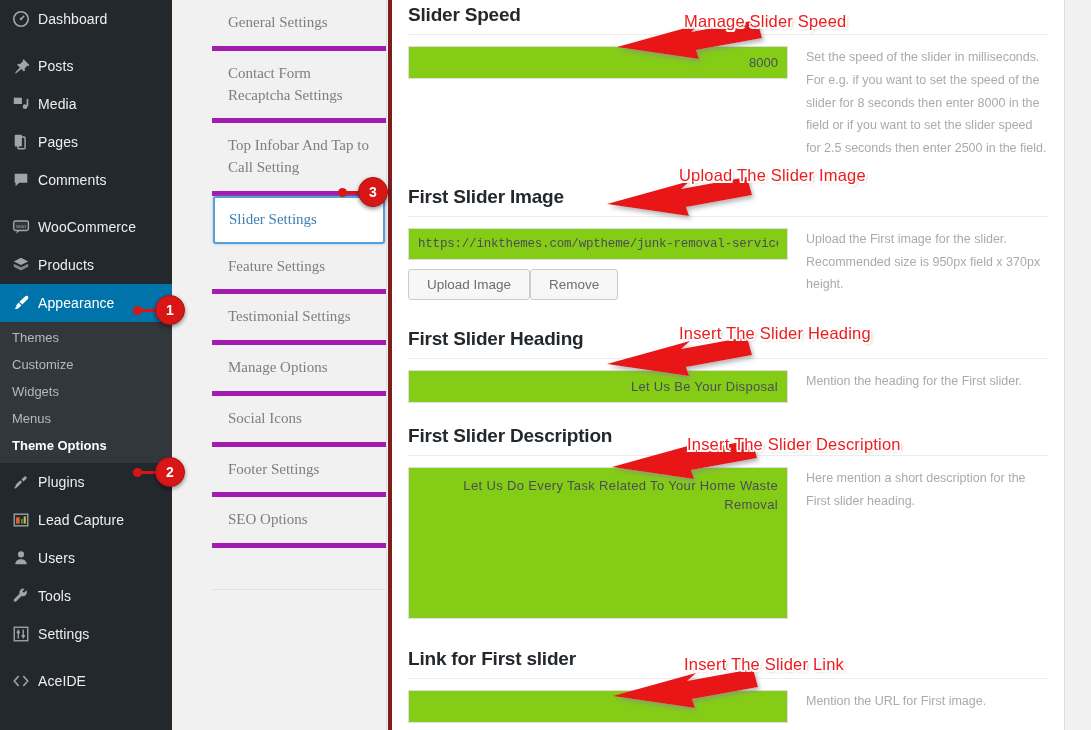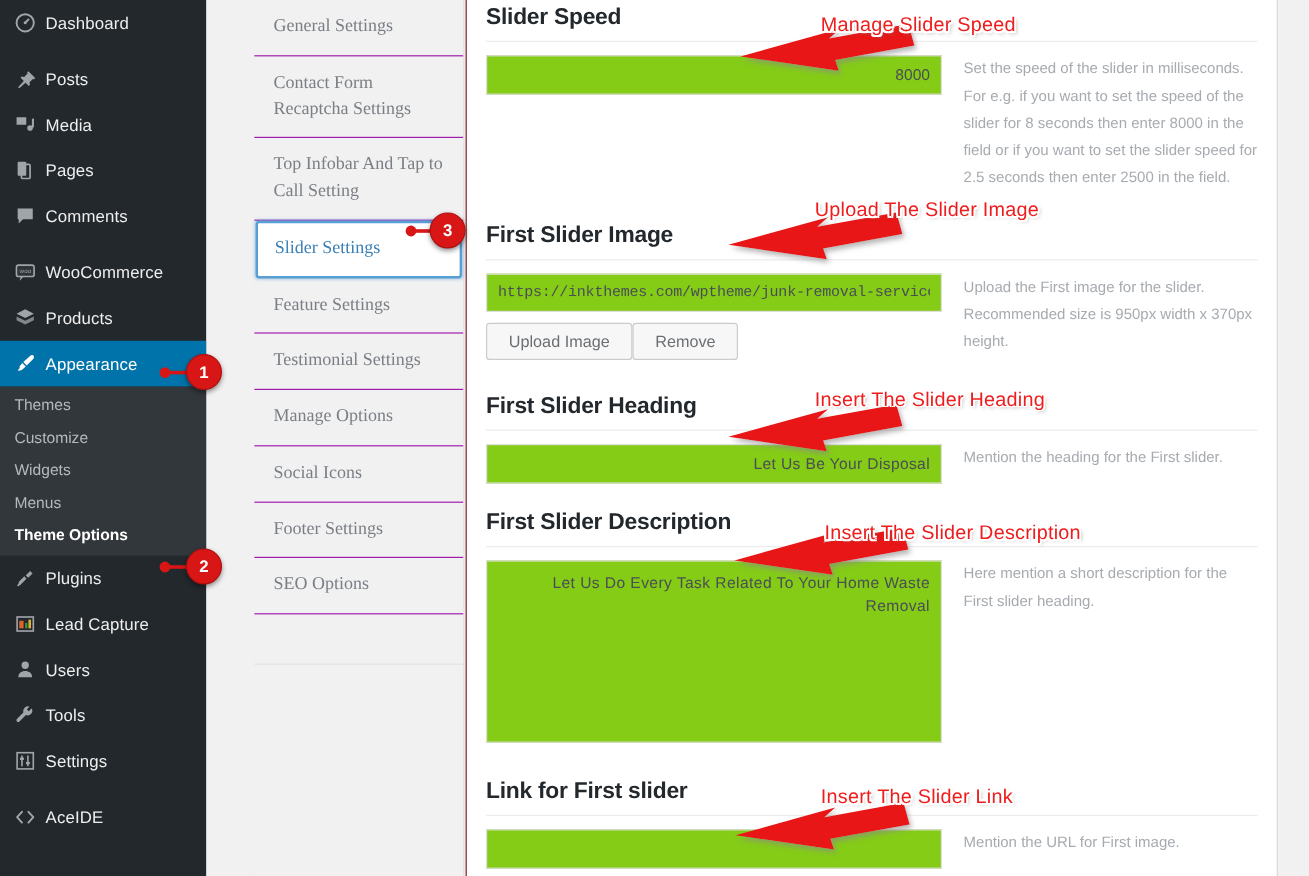--- a/index.html
+++ b/index.html
@@ -44,35 +44,35 @@
   
   .navcol {
     position: absolute; left: 212px; top: 0; width: 175px; height: 730px;
     background: #f1f1f1; border-right: 1px solid #e0e0e0;
     font-family: "Liberation Serif", serif;
   }
   .nav-item {
     position: relative;
     padding: 12px 14px 12px 16px;
     font-size: 15px; color: #7a7f85; line-height: 1.45;
-    border-bottom: 1px solid #a21caf;
+    border-bottom: 5px solid #a21caf;
   }
   .nav-item.selected {
     background: #fff; color: #3a7fb5;
     border: 2px solid #5a9fd4; border-radius: 3px;
     box-shadow: 0 0 3px rgba(90,159,212,.6);
     margin: 0 1px;
     padding: 11px 14px 11px 14px;
   }
   .nav-tail { border-bottom: 1px solid #e2e2e2; height: 42px; }
 
   
   .panel {
     position: absolute; left: 388px; top: 0; width: 676px; height: 730px;
-    background: #fff; border-left: 1px solid #7f1d1d;
+    background: #fff; border-left: 4px solid #7f1d1d;
   }
   .panel-scroll-gap {
     position: absolute; left: 1064px; top: 0; width: 27px; height: 730px;
     background: #f1f1f1; border-left: 1px solid #dcdcdc;
   }
 
   .field-block { position: relative; padding: 0 16px 0 16px; }
   .fld-title {
     font-size: 19px; font-weight: bold; color: #23282d;
     letter-spacing: -.2px; padding-bottom: 8px;
@@ -358,21 +358,21 @@
       <div class="fld-title">First Slider Image</div>
       <div class="fld-rule"></div>
       <div class="fld-row">
         <div class="fld-left">
           <input class="txt mono" type="text" value="https://inkthemes.com/wptheme/junk-removal-service-" style="">
           <div class="btn-row">
             <button class="btn">Upload Image</button>
             <button class="btn">Remove</button>
           </div>
         </div>
-        <div class="fld-right">Upload the First image for the slider. Recommended size is 950px width x 370px height.</div>
+        <div class="fld-right">Upload the First image for the slider. Recommended size is 950px field x 370px height.</div>
       </div>
     </section>
 
     <section class="field-block" style="padding-top:28px">
       <div class="fld-title">First Slider Heading</div>
       <div class="fld-rule"></div>
       <div class="fld-row">
         <div class="fld-left">
           <input class="txt spaced" type="text" value="Let Us Be Your Disposal" style="">
         </div>

